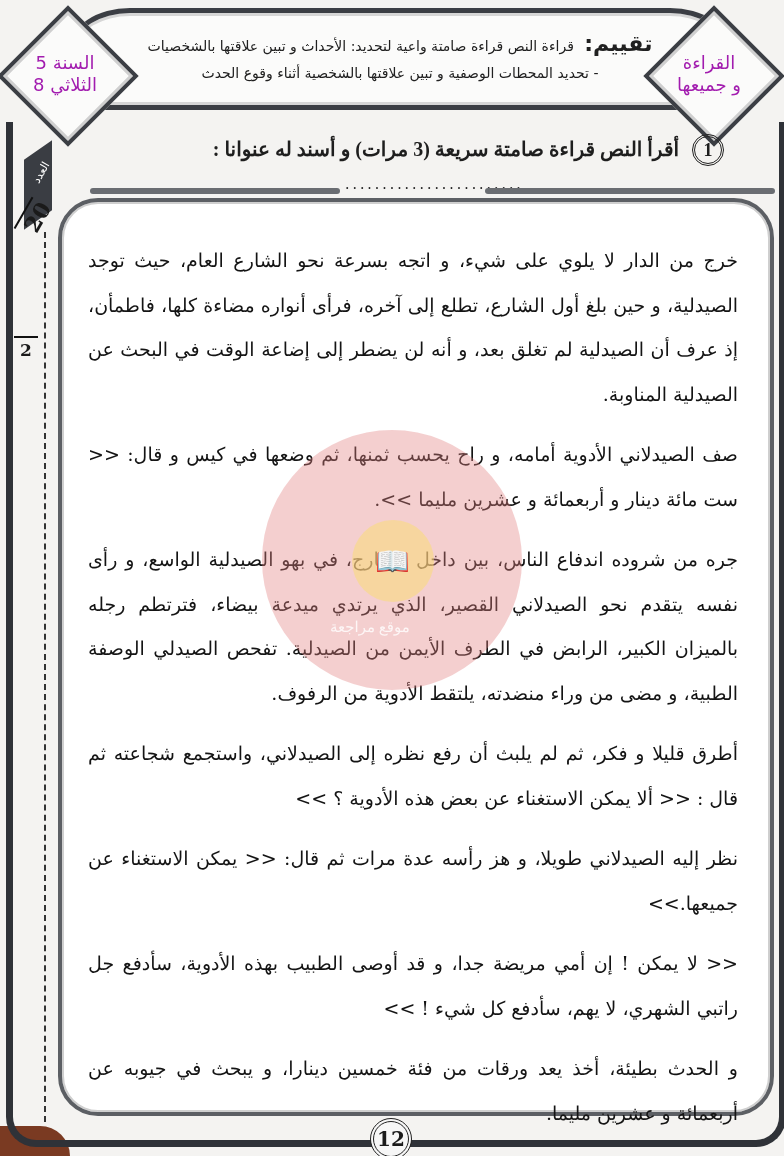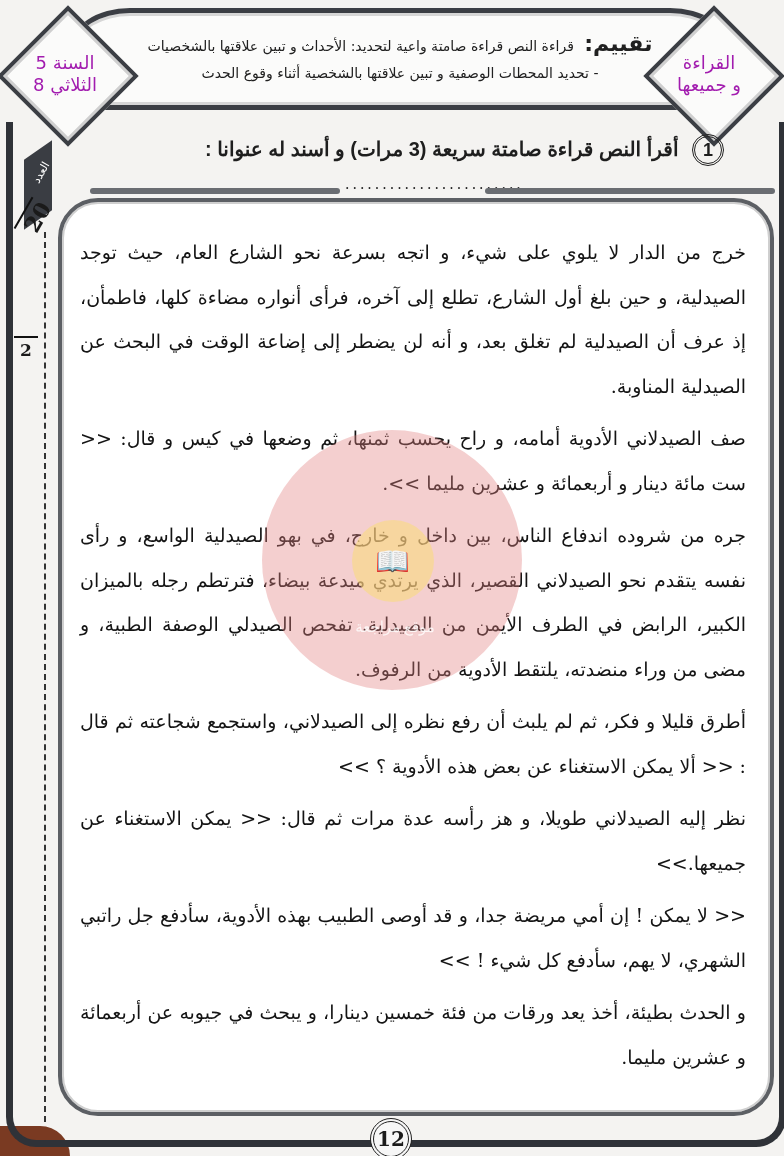--- a/index.html
+++ b/index.html
@@ -72,21 +72,21 @@
   }
   .score-half {
     position:absolute; left:14px; top:320px; width:24px; text-align:center;
     font-size:17px; font-weight:bold; font-family:"DejaVu Serif", serif;
   }
   .score-half .bar { border-top:2px solid #111; margin:2px 0; }
 
   
   .question {
     position:absolute; right:60px; top:134px; direction:rtl;
-    font-family:Liberation Sans, sans-serif; font-size:20px; color:#1e1e1e; font-weight:bold;
+    font-family:Liberation Serif, serif; font-size:20px; color:#1e1e1e; font-weight:bold;
   }
   .question .num {
     display:inline-block; width:26px; height:26px; border:3px double #222; border-radius:50%;
     text-align:center; line-height:26px; font-size:18px; margin-left:8px;
   }
   .title-row {
     position:absolute; left:40px; right:30px; top:180px; height:18px;
   }
   .title-line-left, .title-line-right {
     position:absolute; top:8px; height:6px; background:#6a6d72; border-radius:3px;
@@ -103,34 +103,34 @@
     position:absolute; left:58px; top:198px; width:708px; height:910px;
     border:4px solid #5c5f64; border-radius:40px 40px 40px 40px;
     background:#ffffff;
     box-shadow: inset 0 0 0 2px #cfcfcf;
   }
   .passage {
     position:absolute; left:72px; right:30px; top:222px;
     direction:rtl; text-align:justify;
     font-family:"DejaVu Serif", serif; font-size:19px; line-height:44.5px; color:#141414;
   }
-  .passage p { margin:8px; }
+  .passage p { margin:16px; }
 
   
   .watermark {
     position:absolute; left:262px; top:430px; width:260px; height:260px; border-radius:50%;
     background:rgba(226,130,130,0.38); pointer-events:none;
   }
   .watermark-inner {
     position:absolute; left:352px; top:520px; width:82px; height:82px; border-radius:50%;
     background:rgba(250,220,120,0.55); pointer-events:none;
     display:flex; align-items:center; justify-content:center; font-size:28px; color:#fff;
   }
   .watermark-text {
-    position:absolute; left:330px; top:618px; width:130px; text-align:center;
+    position:absolute; left:330px; top:618px; width:130px; 
     color:rgba(255,255,255,0.8); font-family:Liberation Serif, serif; font-size:15px;
   }
 
   .page-number {
     position:absolute; left:370px; top:1118px; width:34px; height:34px; border-radius:50%;
     border:4px double #222; background:#f6f6f6; text-align:center; line-height:34px;
     font-size:20px; font-weight:bold; font-family:"DejaVu Serif", serif;
   }
 </style>
 </head>

